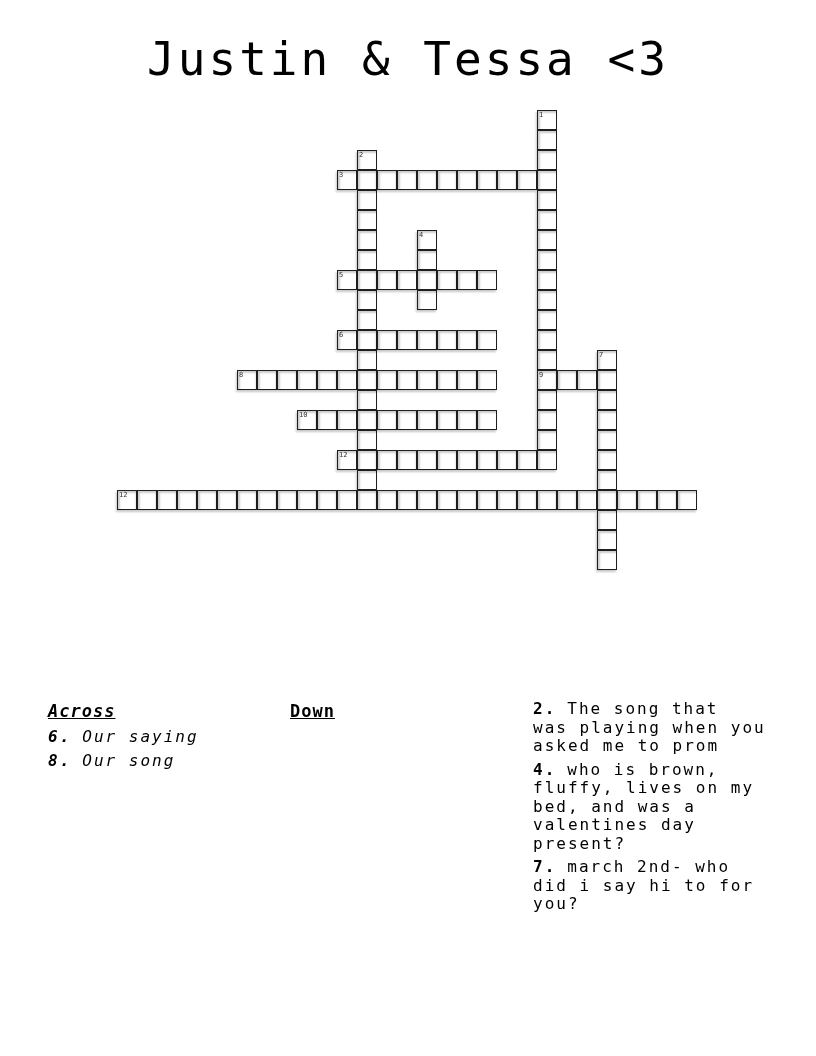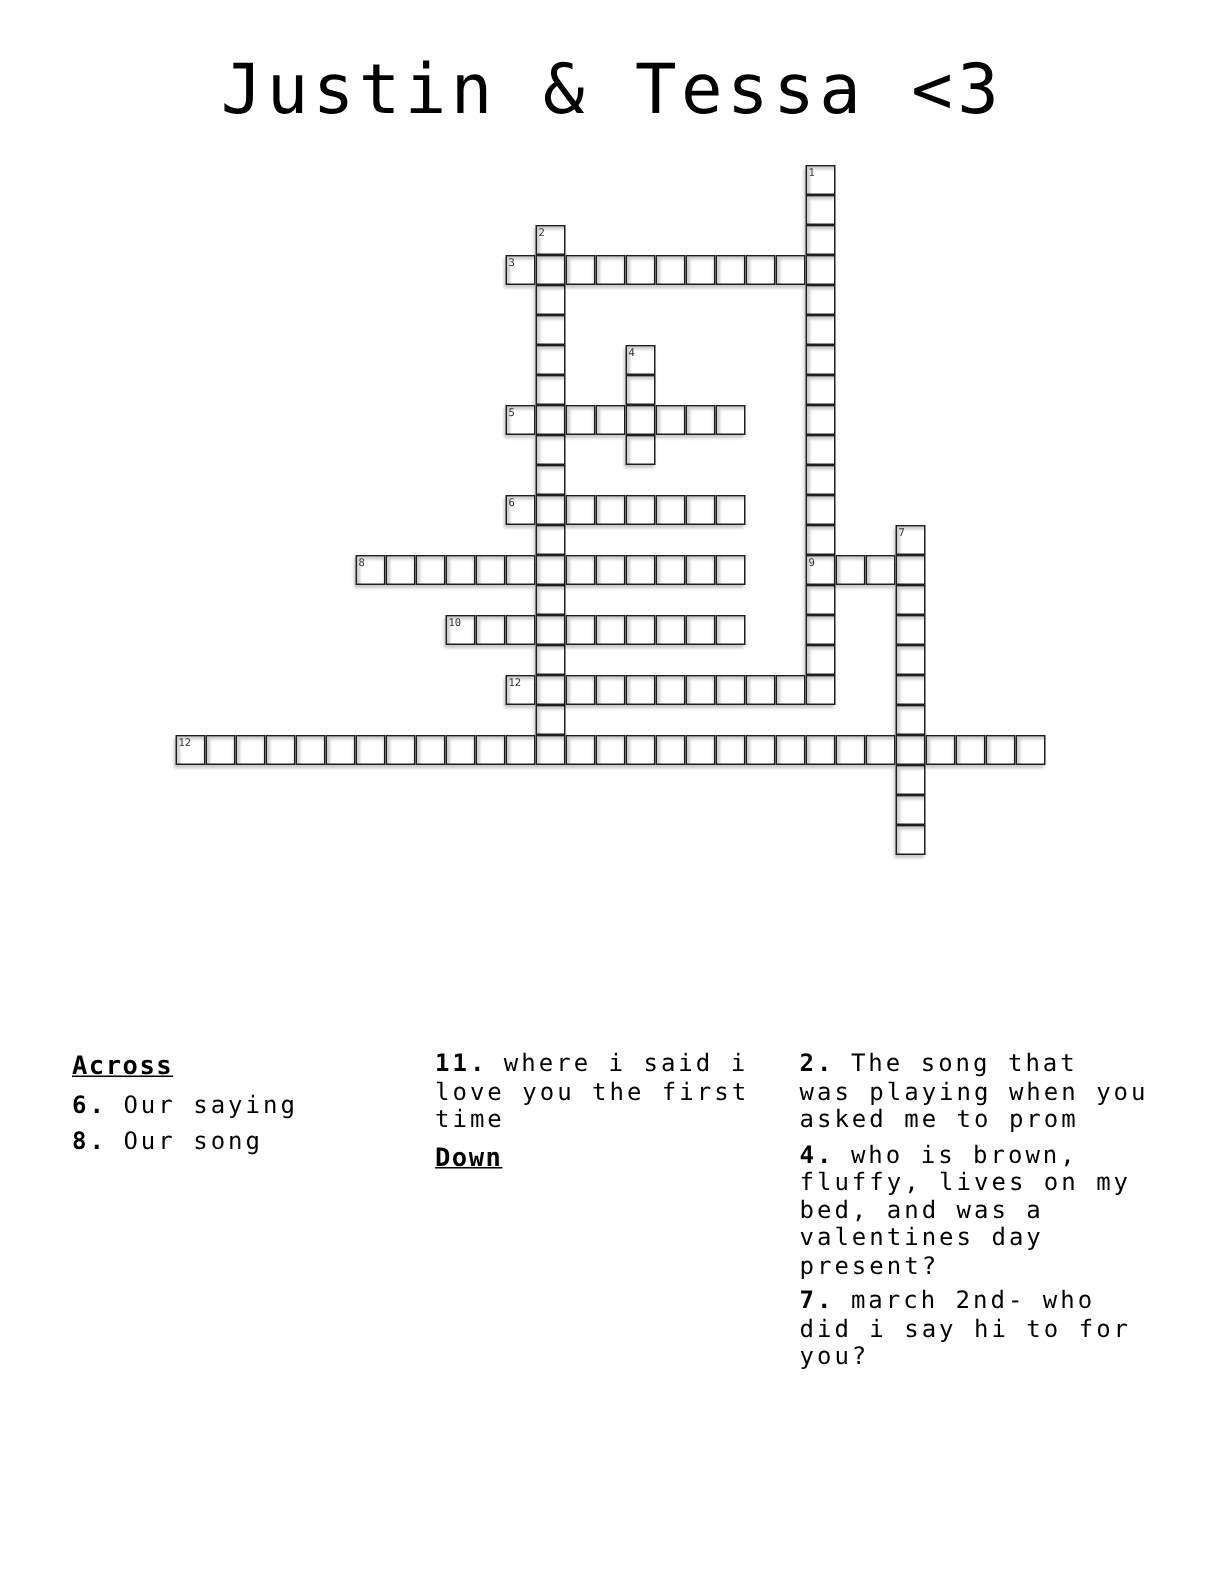--- a/index.html
+++ b/index.html
@@ -17,21 +17,21 @@
   .cell {
     position:absolute; width:20px; height:20px; box-sizing:border-box;
     background:#ffffff; border:1px solid #1f1f1f;
     box-shadow: inset 2px 2px 2px rgba(0,0,0,0.20), -1px 2px 2px rgba(0,0,0,0.22);
   }
   .cellnum {
     position:absolute; top:0px; left:1px;
     font-size:7px; line-height:8px; letter-spacing:0; color:#333;
   }
   .clue-col { position:absolute; top:700px; }
-  #clue-col-1 { left:48px;  width:250px; }
+  #clue-col-1 { left:48px;  width:250px;font-style:italic; }
   #clue-col-2 { left:290px; width:235px; }
   #clue-col-3 { left:533px; width:250px; }
   .clue-head {
     font-size:17px; font-weight:bold; text-decoration:underline;
     letter-spacing:1px; line-height:22px; margin:0 0 6px 0;
   }
   .clue { margin:0 0 5px 0; font-size:16px; line-height:18.5px; letter-spacing:2px; }
   .cnum { font-weight:bold; margin-right:11px; }
   .cbody { white-space:pre-line; }
 </style>
@@ -198,23 +198,20 @@
     <div class="cell" style="left: 540px; top: 380px;"></div>
     <div class="cell" style="left: 560px; top: 380px;"></div>
   </div>
 
 <div class="clue-col" id="clue-col-1">
     <div class="clue-head">Across</div>
     <p class="clue"><span class="cnum">6.</span><span class="cbody">Our saying</span></p>
     <p class="clue"><span class="cnum">8.</span><span class="cbody">Our song</span></p>
   </div>
 <div class="clue-col" id="clue-col-2">
-    <p class="clue"><span class="cnum">11.</span><span class="cbody">where i said i
-love you the first
-time</span></p>
     <div class="clue-head">Down</div>
   </div>
 <div class="clue-col" id="clue-col-3">
     <p class="clue"><span class="cnum">2.</span><span class="cbody">The song that
 was playing when you
 asked me to prom</span></p>
     <p class="clue"><span class="cnum">4.</span><span class="cbody">who is brown,
 fluffy, lives on my
 bed, and was a
 valentines day

